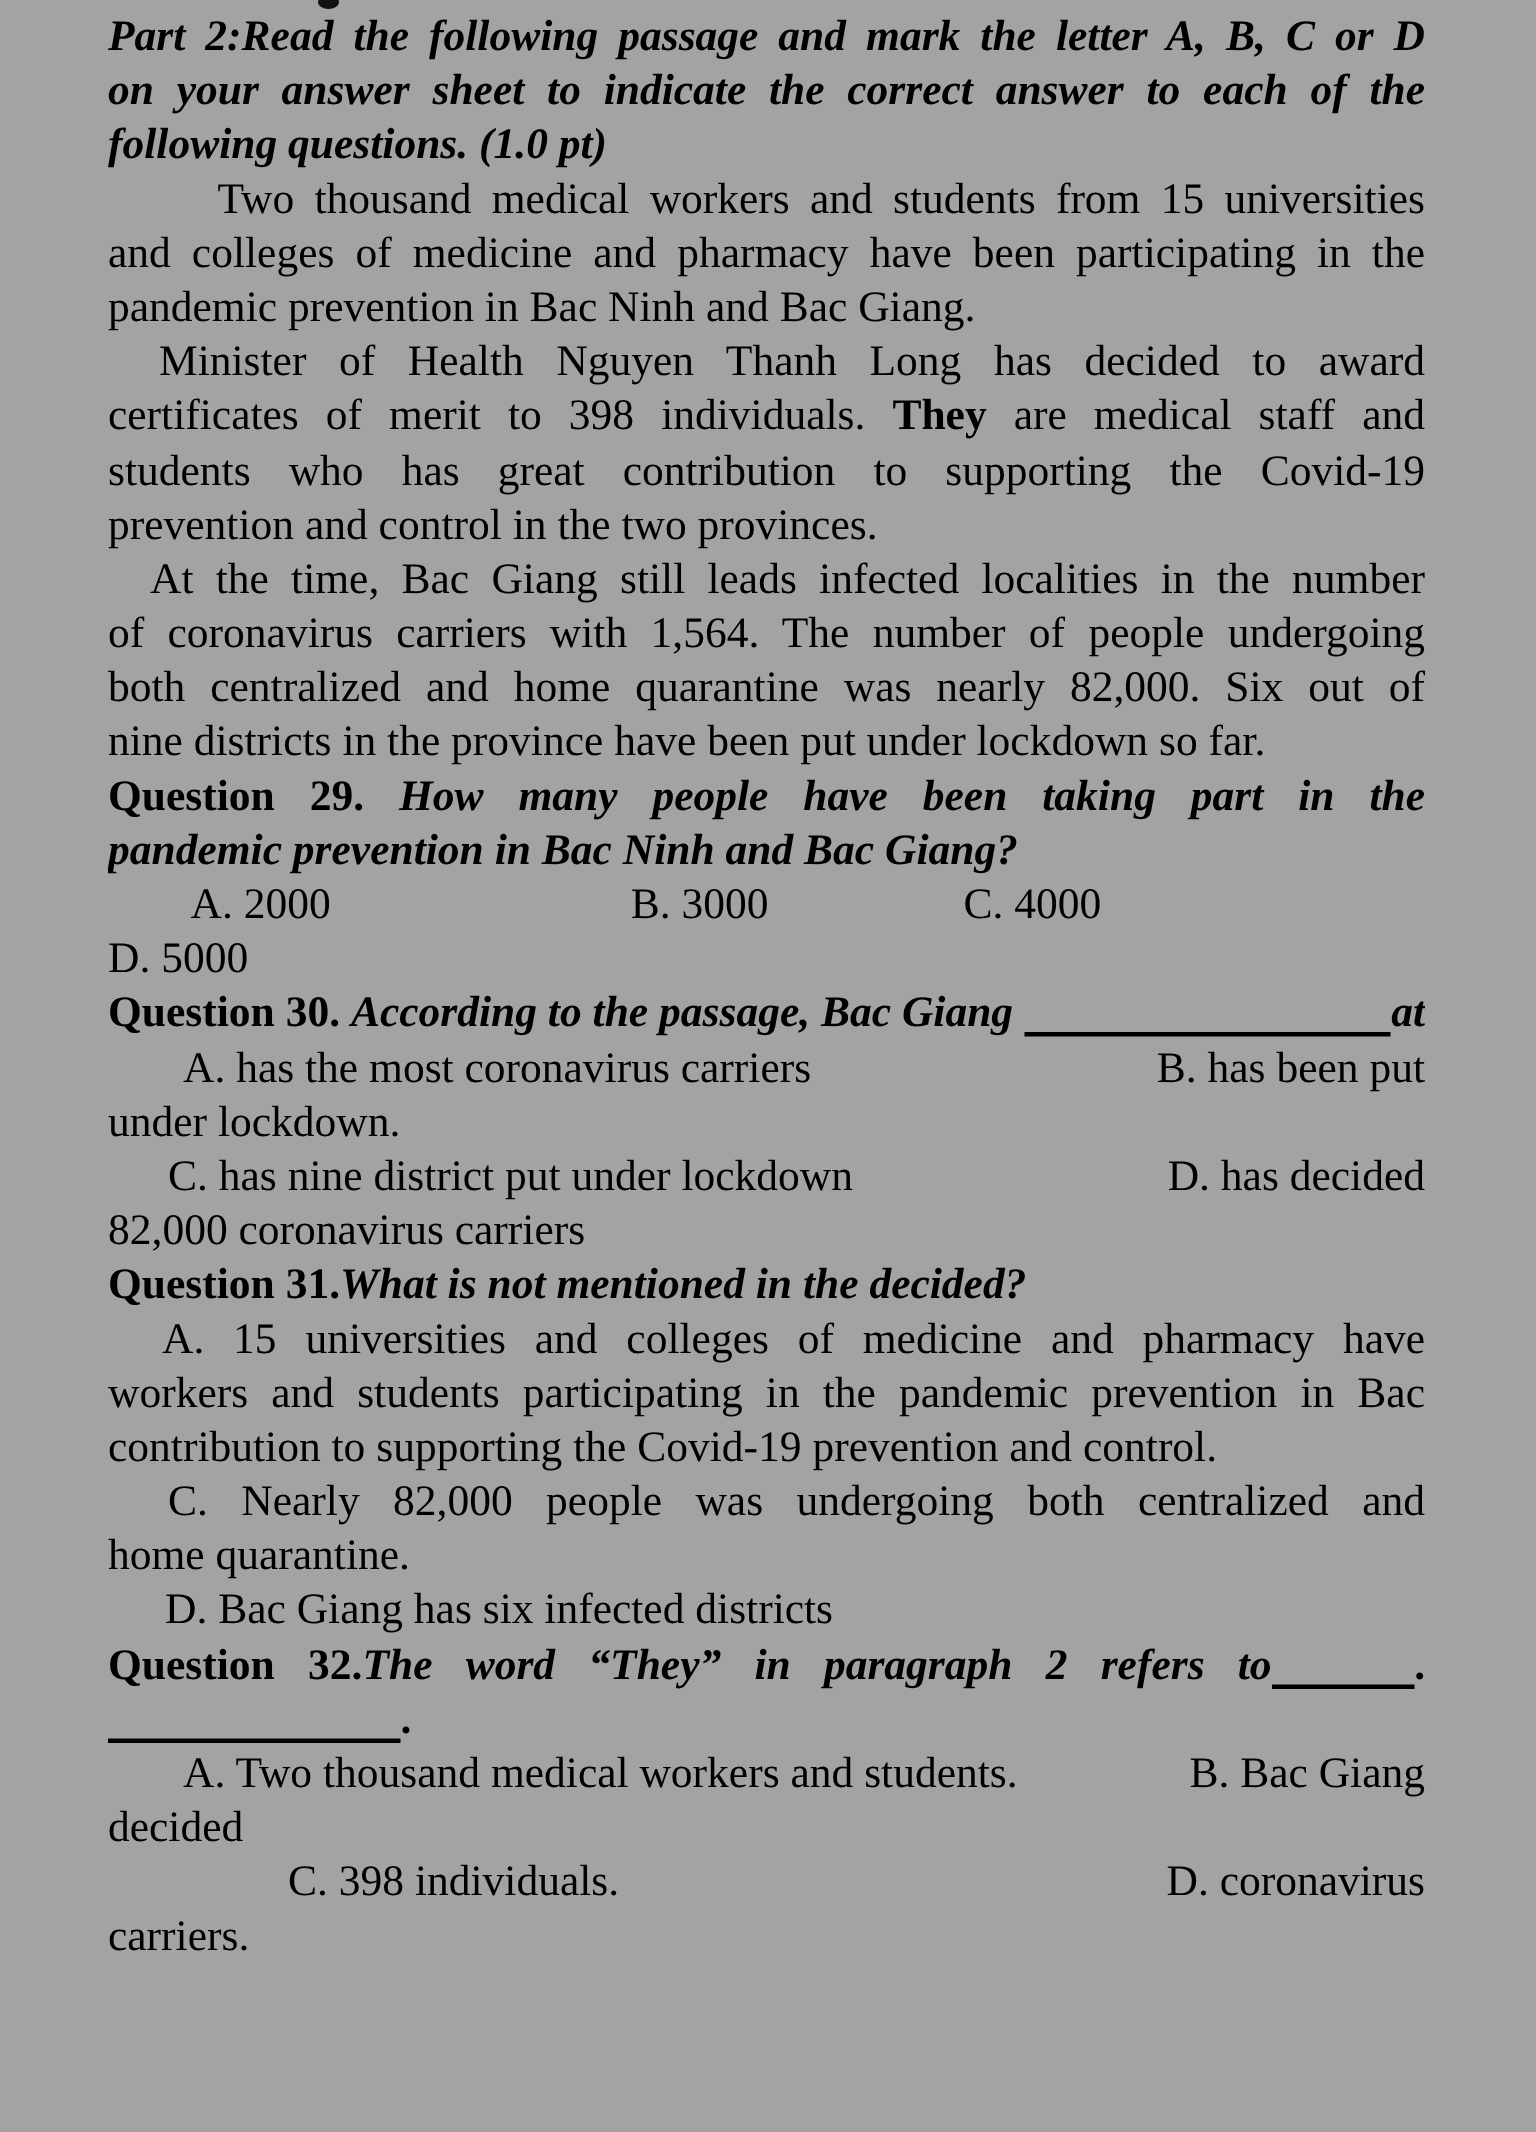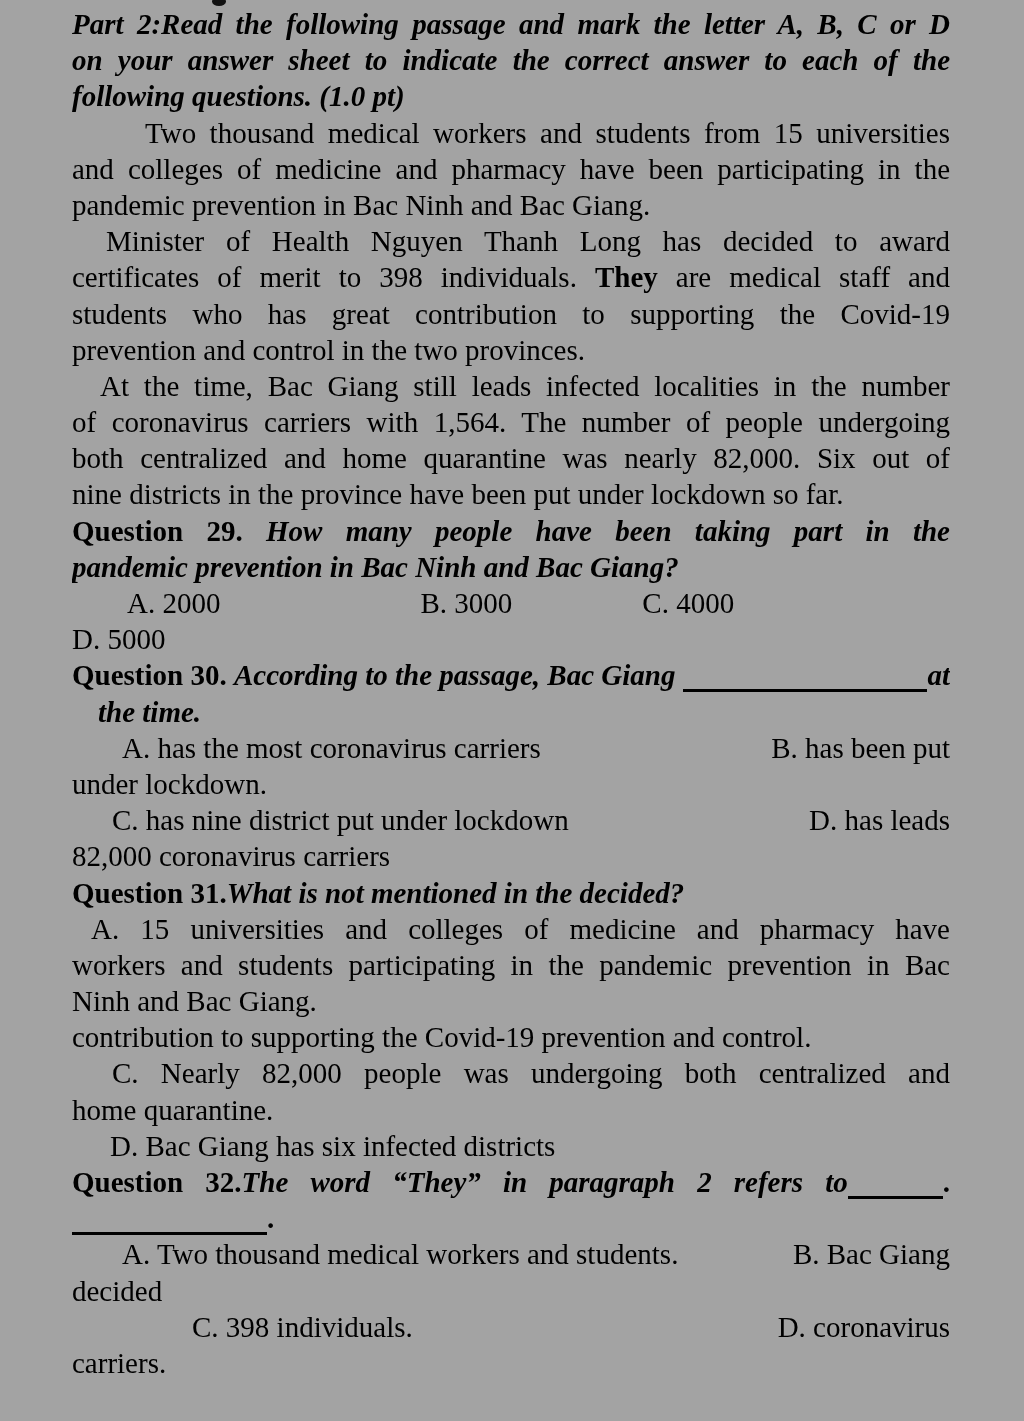--- a/index.html
+++ b/index.html
@@ -60,37 +60,35 @@
       <div class="line j"><span class="b">Question 29. </span><span class="bi">How many people have been taking part in the</span></div>
       <div class="line"><span class="bi">pandemic prevention in Bac Ninh and Bac Giang?</span></div>
       <div class="line"><span class="r" style="margin-left: 55px;">A. 2000</span><span class="r" style="margin-left: 200px;">B. 3000</span><span class="r" style="margin-left: 130px;">C. 4000</span></div>
       <div class="line"><span class="r">D. 5000</span></div>
       <div class="line flexline">
         <span class="b">Question 30.&nbsp;</span>
         <span class="bi">According to the passage, Bac Giang&nbsp;</span>
         <span class="blankfill"></span>
         <span class="bi">at</span>
       </div>
-      <div class="line" style="margin-left: 26px;"><span class="bi">the time.</span></div>
       <div class="line flexline" style="margin-left: 50px;">
         <span class="r">A. has the most coronavirus carriers</span>
         <span class="fill"></span>
         <span class="r">B. has been put</span>
       </div>
       <div class="line"><span class="r">under lockdown.</span></div>
       <div class="line flexline" style="margin-left: 40px;">
         <span class="r">C. has nine district put under lockdown</span>
         <span class="fill"></span>
-        <span class="r">D. has leads</span>
+        <span class="r">D. has decided</span>
       </div>
       <div class="line"><span class="r">82,000 coronavirus carriers</span></div>
       <div class="line"><span class="b">Question 31.</span><span class="bi">What is not mentioned in the decided?</span></div>
-      <div class="line j" style="margin-left: 19px;"><span class="r">A. 15 universities and colleges of medicine and pharmacy have</span></div>
+      <div class="line j" style="margin-left: 36px;"><span class="r">A. 15 universities and colleges of medicine and pharmacy have</span></div>
       <div class="line j"><span class="r">workers and students participating in the pandemic prevention in Bac</span></div>
-      <div class="line"><span class="r">Ninh and Bac Giang.</span></div>
       <div class="line"><span class="r">contribution to supporting the Covid-19 prevention and control.</span></div>
       <div class="line j" style="margin-left: 40px;"><span class="r">C. Nearly 82,000 people was undergoing both centralized and</span></div>
       <div class="line"><span class="r">home quarantine.</span></div>
       <div class="line" style="margin-left: 38px;"><span class="r">D. Bac Giang has six infected districts</span></div>
       <div class="line j"><span class="b">Question 32.</span><span class="bi">The word “They” in paragraph 2 refers to</span><span class="blank" style="width: 95px;"></span><span class="b">.</span></div>
       <div class="line"><span class="blank" style="width: 195px;"></span><span class="b">.</span></div>
       <div class="line flexline" style="margin-left: 50px; gap: 48px;">
         <span class="r">A. Two thousand medical workers and students.</span>
         <span class="fill"></span>
         <span class="r">B. Bac Giang</span>

